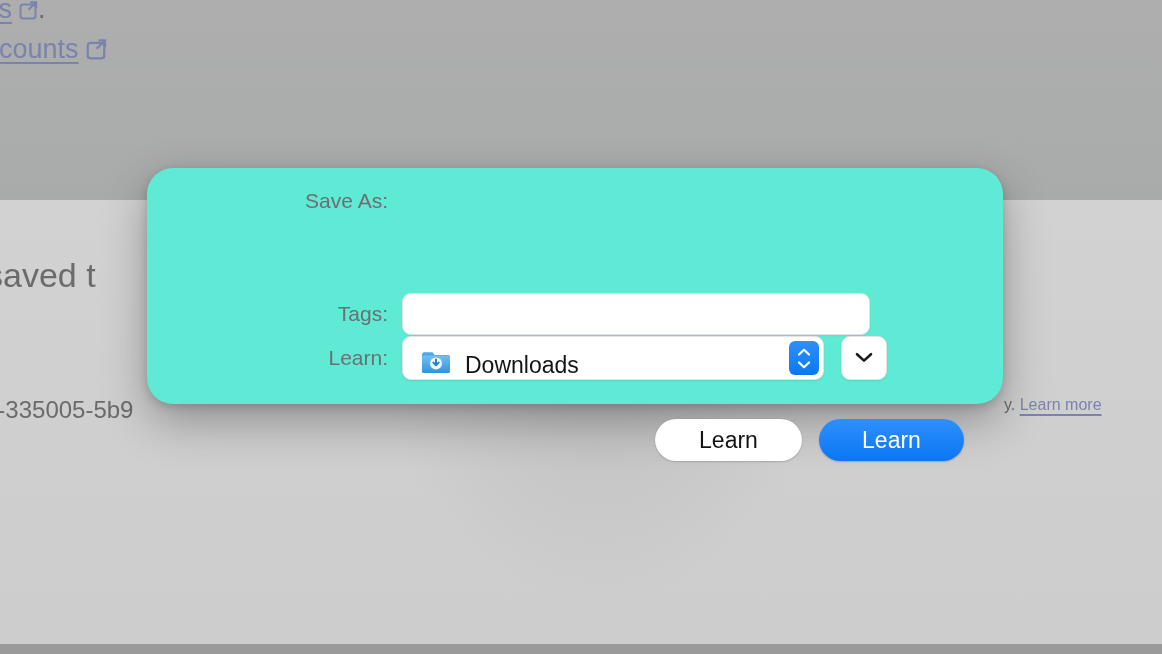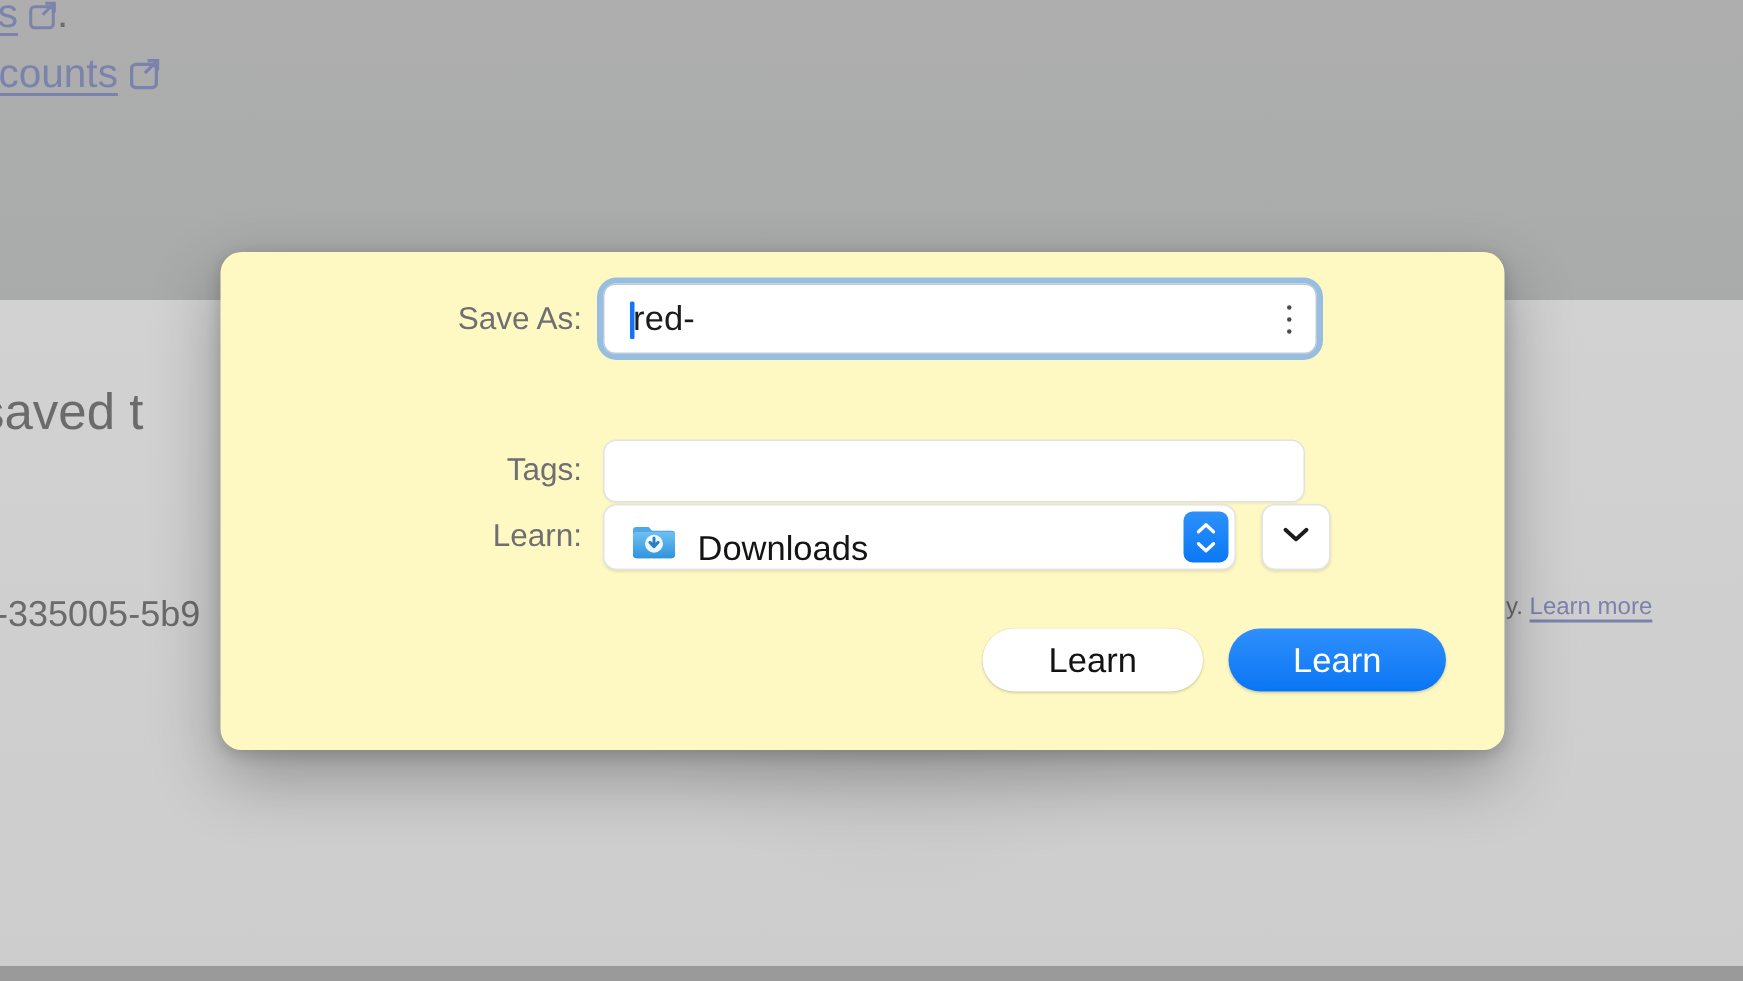--- a/index.html
+++ b/index.html
@@ -92,23 +92,23 @@
     font-size: 16px;
     color: #6b6b6b;
   }
 
   
   #save-dialog {
     position: absolute;
     left: 147px;
     top: 168px;
     width: 856px;
-    height: 332px;
-    background: #fef9c3;
-    border-radius: 14px;
+    height: 236px;
+    background: #5eead4;
+    border-radius: 26px;
     box-shadow: 0 18px 46px rgba(0,0,0,0.30), 0 3px 10px rgba(0,0,0,0.16);
   }
 
   .form-row {
     position: absolute;
     display: flex;
     align-items: center;
   }
 
   .field-label {
@@ -302,31 +302,20 @@
   <div class="bg-text" id="bg-line-code">n-335005-5b9</div>
 
   <div class="bg-text" id="bg-line-learnmore">
     <span>y. </span><span class="bg-link">Learn more</span>
   </div>
 
   <div id="save-dialog">
 
     <div class="form-row" id="row-save-as">
       <div class="field-label">Save As:</div>
-      <div class="saveas-wrap">
-        <div class="saveas-inner">
-          <div class="text-caret"></div>
-          <span class="saveas-value">red-</span>
-          <span class="vdots">
-              <i></i>
-              <i></i>
-              <i></i>
-            </span>
-        </div>
-      </div>
     </div>
 
     <div class="form-row" id="row-tags">
       <div class="field-label">Tags:</div>
       <div class="tags-field" title=""></div>
     </div>
 
     <div class="form-row" id="row-where">
       <div class="field-label">Learn:</div>
 

